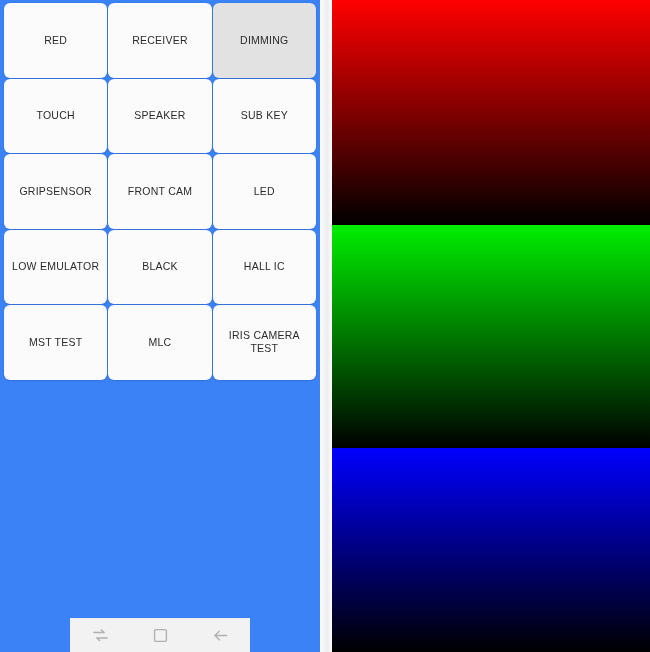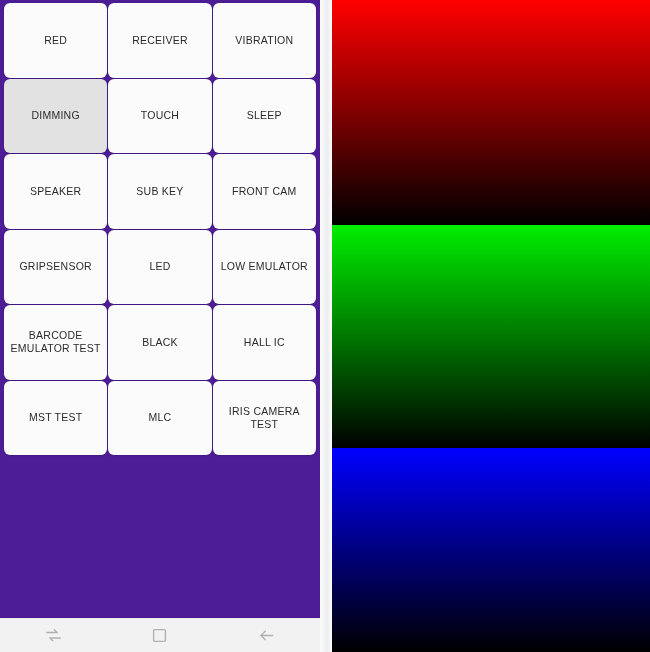--- a/index.html
+++ b/index.html
@@ -108,62 +108,52 @@
   .band { width: 100%; }
   #band-red   { height: 225px; }
   #band-green { height: 223px; }
   #band-blue  { height: 204px; }
 </style>
 </head>
 <body>
 
 <div id="screen">
 
-  <div id="left-panel" style="background: #4c1d95;">
+  <div id="left-panel" style="background: #3b82f6; align-items: center;">
     <div id="grid-scroll">
       <div id="test-grid">
           <div class="cell">
             <span class="cell-label">RED</span>
           </div>
           <div class="cell">
             <span class="cell-label">RECEIVER</span>
           </div>
-          <div class="cell">
-            <span class="cell-label">VIBRATION</span>
-          </div>
           <div class="cell selected" style="background: rgb(226, 226, 226);">
             <span class="cell-label">DIMMING</span>
           </div>
           <div class="cell">
             <span class="cell-label">TOUCH</span>
           </div>
           <div class="cell">
-            <span class="cell-label">SLEEP</span>
-          </div>
-          <div class="cell">
             <span class="cell-label">SPEAKER</span>
           </div>
           <div class="cell">
             <span class="cell-label">SUB KEY</span>
           </div>
           <div class="cell">
+            <span class="cell-label">GRIPSENSOR</span>
+          </div>
+          <div class="cell">
             <span class="cell-label">FRONT CAM</span>
           </div>
           <div class="cell">
-            <span class="cell-label">GRIPSENSOR</span>
-          </div>
-          <div class="cell">
             <span class="cell-label">LED</span>
           </div>
           <div class="cell">
             <span class="cell-label">LOW EMULATOR</span>
-          </div>
-          <div class="cell">
-            <span class="cell-label">BARCODE
-EMULATOR TEST</span>
           </div>
           <div class="cell">
             <span class="cell-label">BLACK</span>
           </div>
           <div class="cell">
             <span class="cell-label">HALL IC</span>
           </div>
           <div class="cell">
             <span class="cell-label">MST TEST</span>
           </div>

